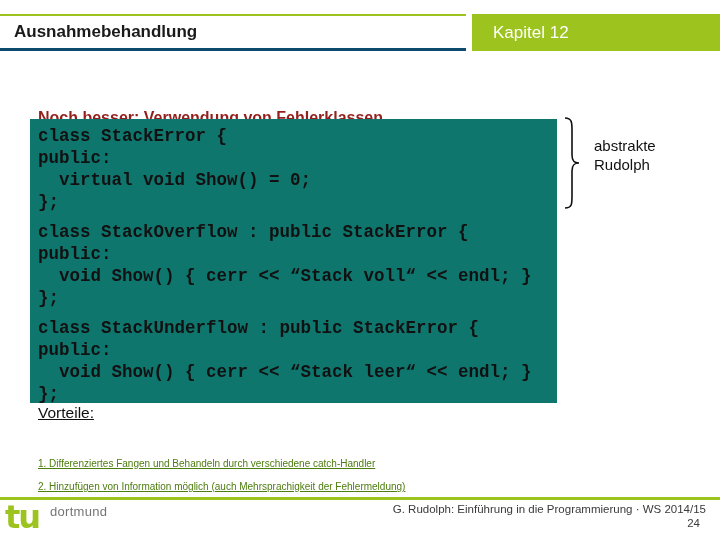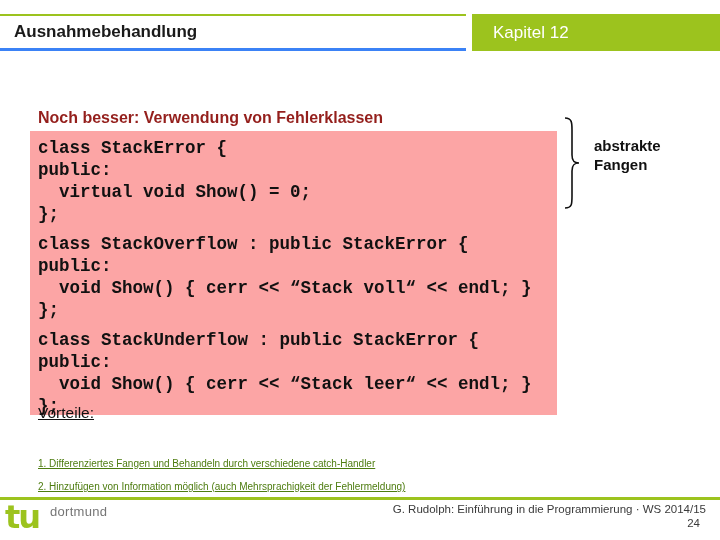--- a/index.html
+++ b/index.html
@@ -8,54 +8,54 @@
     background: #ffffff;
     font-family: "Liberation Sans", sans-serif;
     overflow: hidden;
   }
   .slide { position: relative; width: 720px; height: 540px; background: #fff; }
 
   
   .header-titlebox {
     position: absolute; left: 0; top: 14px; width: 466px; height: 37px;
     box-sizing: border-box; background: #fff;
-    border-top: 2px solid #9cc31e; border-bottom: 3px solid #3b82f6;
+    border-top: 2px solid #9cc31e; border-bottom: 3px solid #0c4a6e;
     display: flex; align-items: center; padding-left: 14px;
     font-size: 17px; font-weight: bold; color: #1a1a1a;
   }
   .header-chapterbox {
     position: absolute; left: 472px; top: 14px; width: 248px; height: 37px;
     background: #9cc31e; display: flex; align-items: center; padding-left: 21px;
     box-sizing: border-box; font-size: 17px; font-weight: normal; color: #ffffff;
   }
 
   
   .subtitle {
     position: absolute; left: 38px; top: 82px;
     font-size: 16px; font-weight: bold; color: #941f1c; margin-top: 27px;
   }
 
   
   .codebox {
     position: absolute; left: 30px; top: 119px; width: 527px; height: 284px;
-    background: #fca5a5; box-sizing: border-box; padding: 6px 0 0 8px; margin-top: 12px;
+    background: #0f766e; box-sizing: border-box; padding: 6px 0 0 8px;
   }
   .codebox pre {
     margin: 0 0 8px 0;
     font-family: "Liberation Mono", "DejaVu Sans Mono", monospace;
     font-weight: bold; font-size: 17.5px; line-height: 22px; color: #111;
   }
 
   
   .brace {
     position: absolute; left: 561px; top: 116px; width: 22px; height: 94px;
   }
   .annotation {
     position: absolute; left: 594px; top: 136px;
-    font-size: 15px; line-height: 19px; color: #111; font-weight: bold;
+    font-size: 15px; line-height: 19px; color: #111;
   }
 
   
   .advantages-heading {
     position: absolute; left: 38px; top: 404px;
     font-size: 15.5px; color: #111; text-decoration: underline;
   }
   .advantages-list {
     position: absolute; left: 38px; top: 452px;
     font-size: 10px; line-height: 23px; color: #4d7c0f; text-decoration: underline;
@@ -108,21 +108,21 @@
 public:
   void Show() { cerr &lt;&lt; “Stack leer“ &lt;&lt; endl; }
 };</pre>
   </div>
 
   <svg class="brace" viewBox="0 0 22 94">
     <path d="M 4 2 C 11 2, 11 7, 11 14 L 11 39 C 11 45, 13 47, 18 47 C 13 47, 11 49, 11 55 L 11 80 C 11 88, 11 92, 4 92" fill="none" stroke="#111" stroke-width="1.6"></path>
   </svg>
   <div class="annotation">
     <div>abstrakte</div>
-    <div>Fangen</div>
+    <div>Rudolph</div>
   </div>
 
   <div class="advantages-heading">Vorteile:</div>
   <div class="advantages-list">
     <div>1. Differenziertes Fangen und Behandeln durch verschiedene catch-Handler</div>
     <div>2. Hinzufügen von Information möglich (auch Mehrsprachigkeit der Fehlermeldung)</div>
   </div>
 
   <div class="footer-line"></div>
   <div class="tu-logo">tu</div>

